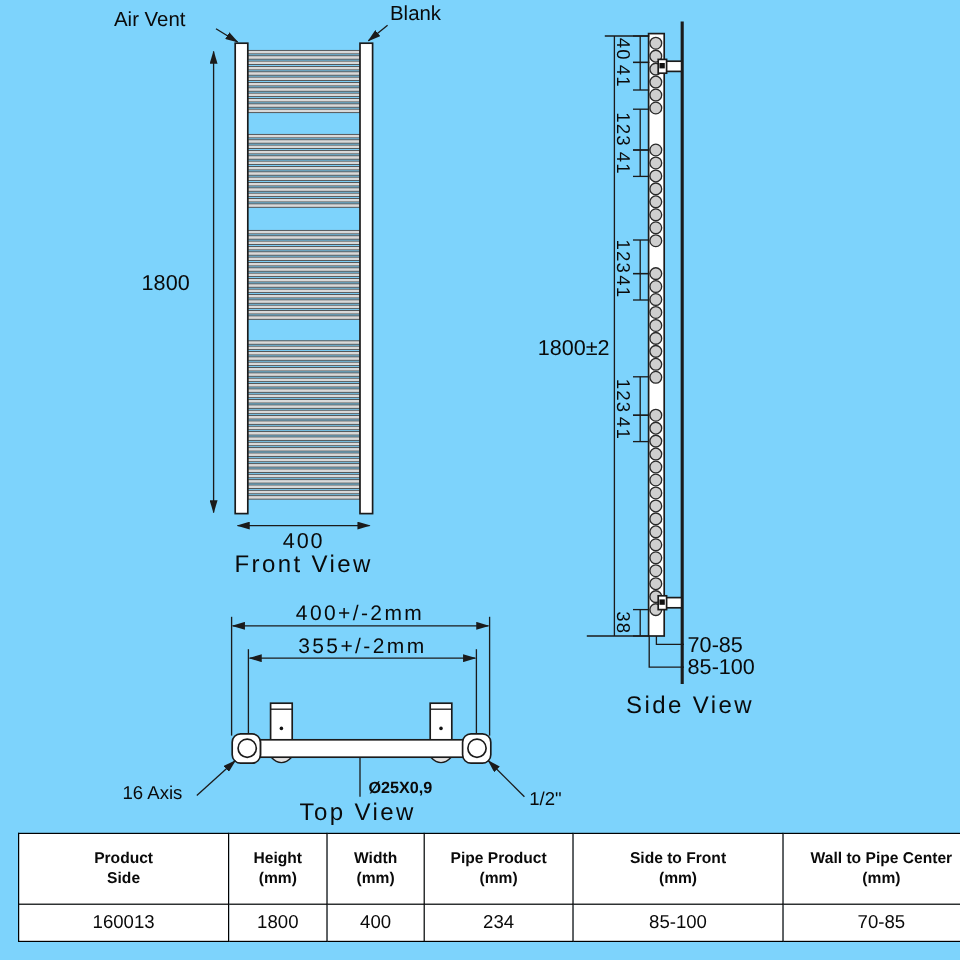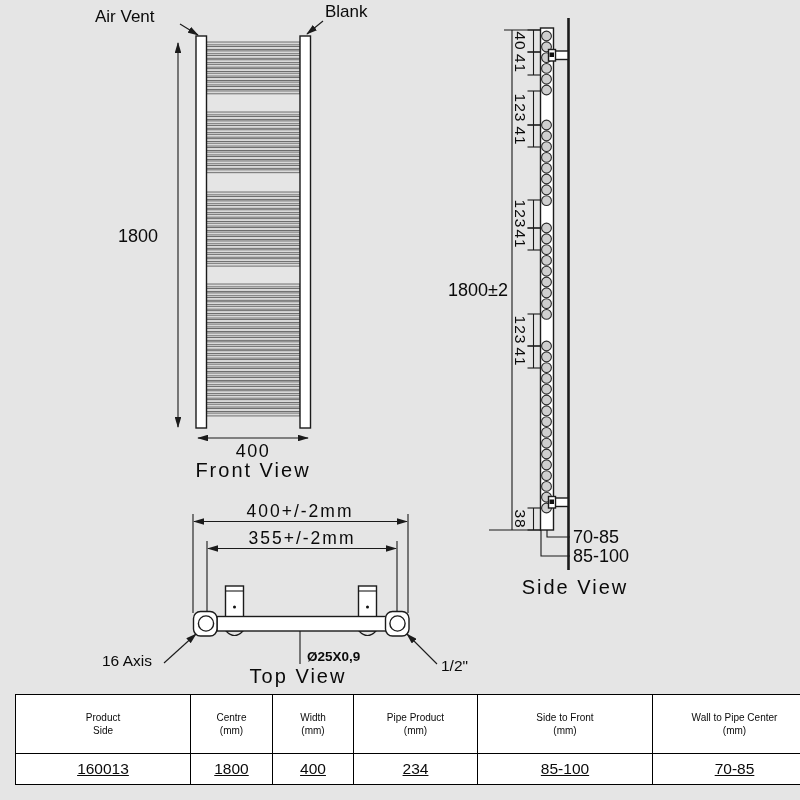--- a/index.html
+++ b/index.html
@@ -1,17 +1,17 @@
 <!DOCTYPE html>
 <html><head>
 <meta charset="utf-8">
 <style>
   html,body { margin:0; padding:0; background:#fff; }
   #canvas {
-    position:relative; width:800px; height:800px; background:#e5e5e5;
+    position:relative; width:800px; height:800px; background:#7dd3fc;
     font-family:"Liberation Sans", sans-serif; color:#0a0a0a; overflow:hidden;
   }
   #drawing { position:absolute; left:0; top:0; }
   svg text { fill:#0a0a0a; font-family:"Liberation Sans", sans-serif; }
   .outline { fill:#ffffff; stroke:#1b1b1b; stroke-width:1.4; }
   .thin    { fill:none; stroke:#1b1b1b; stroke-width:1.1; }
   .dim     { fill:none; stroke:#1b1b1b; stroke-width:1.1; }
   .bar     { fill:#d9d9d9; stroke:#4a4a4a; stroke-width:0.75; }
   .sc      { fill:#cfcfcf; stroke:#2a2a2a; stroke-width:1.1; }
   .lbl     { font-size:17px; }
@@ -23,22 +23,22 @@
   .boldlbl   { font-size:13.5px; font-weight:bold; }
   .foot    { fill:#e2e2e2; stroke:#1b1b1b; stroke-width:1.2; }
   #spec-table {
     position:absolute; left:15px; top:694px; width:771px;
     border-collapse:collapse; table-layout:fixed;
   }
   #spec-table th, #spec-table td {
     border:1.8px solid #000; text-align:center; vertical-align:middle;
     padding:1px 2px; background:#fff;
   }
-  #spec-table th { font-weight:400; font-size:10px; line-height:1.3; height:56px; }
-  #spec-table td { font-weight:500; font-size:15.5px; height:28px;text-decoration:underline; }
+  #spec-table th { font-weight:700; font-size:13px; line-height:1.3; height:56px; }
+  #spec-table td { font-weight:500; font-size:15.5px; height:28px; }
 </style>
 </head>
 <body>
 
 <div id="canvas">
 
   <svg id="drawing" width="800" height="694" viewBox="0 0 800 694">
     <defs>
       <marker id="arrow" viewBox="0 0 10 6" refX="9.2" refY="3" markerWidth="10" markerHeight="6" orient="auto-start-reverse">
         <path d="M0,0 L10,3 L0,6 Z" fill="#1b1b1b"></path>
@@ -295,21 +295,21 @@
   </svg>
 
   <table id="spec-table">
     <thead>
       <tr id="spec-head-row">
           <th style="width: 170px;">
             <div>Product</div>
             <div>Side</div>
           </th>
           <th style="width: 77px;">
-            <div>Centre</div>
+            <div>Height</div>
             <div>(mm)</div>
           </th>
           <th style="width: 76px;">
             <div>Width</div>
             <div>(mm)</div>
           </th>
           <th style="width: 119px;">
             <div>Pipe Product</div>
             <div>(mm)</div>
           </th>

